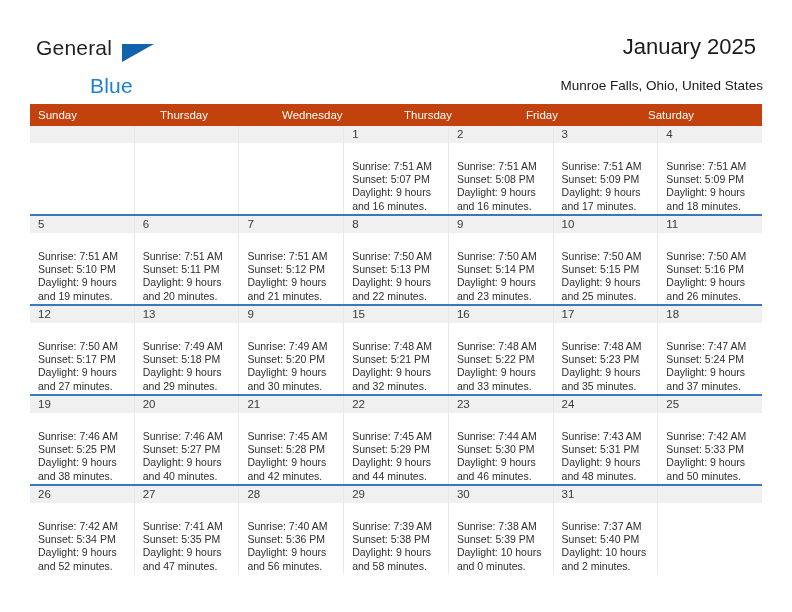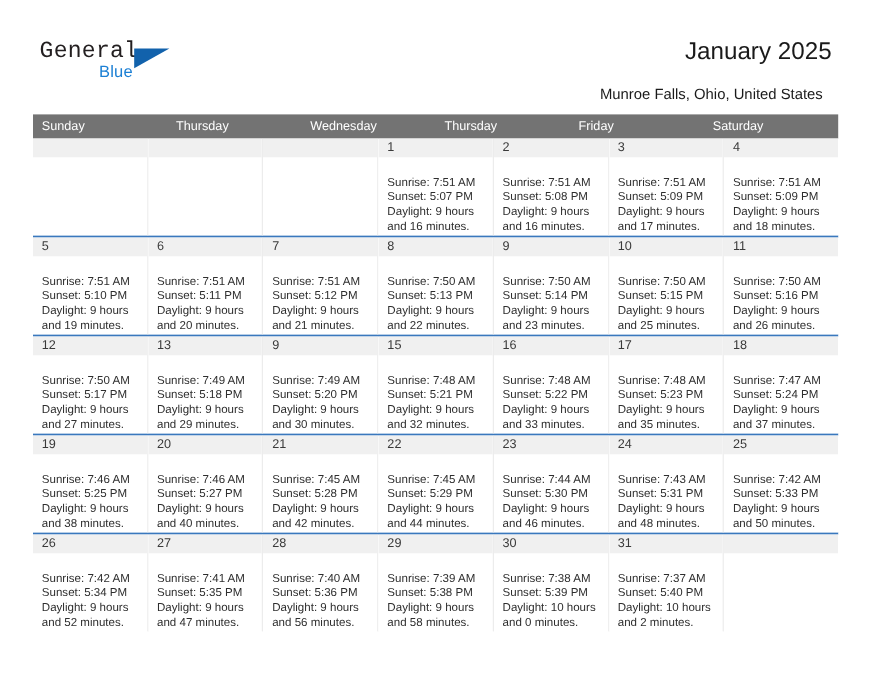--- a/index.html
+++ b/index.html
@@ -36,27 +36,27 @@
     width: 130px;
     height: 46px;
   }
   .logo-general {
     position: absolute;
     left: 0;
     top: 0;
     font-size: 21px;
     letter-spacing: 0.2px;
     color: #231f20;
-    font-family: Liberation Mono, monospace;
+    font-family: Liberation Sans, sans-serif;
   }
   .logo-blue {
     position: absolute;
     left: 54px;
-    top: 21px;
-    font-size: 15px;
+    top: 38px;
+    font-size: 21px;
     letter-spacing: 0.2px;
     color: #1b7fd4;
     font-family: "Liberation Sans", sans-serif;
   }
   .logo-triangle {
     position: absolute;
     left: 86px;
     top: 8px;
     width: 0;
     height: 0;
@@ -68,39 +68,39 @@
     position: absolute;
     right: 36px;
     top: 34px;
     font-size: 22px;
     color: #1a1a1a;
     text-align: right;
     white-space: nowrap;
   }
   .subtitle {
     position: absolute;
-    right: 44px;
+    right: 29px;
     top: 78px;
     font-size: 13.5px;
     color: #1a1a1a;
     text-align: right;
     white-space: nowrap;
     margin-left: 35px;
   }
 
   
   .calendar {
     position: absolute;
     left: 30px;
     top: 104px;
     width: 732px;
   }
   .dow-row {
     display: flex;
-    background: #737373;
+    background: #c2410c;
     height: 22px;
   }
   .dow {
     flex: 1 1 0;
     color: #ffffff;
     font-size: 11.5px;
     line-height: 22px;
     padding-left: 8px;
     box-sizing: border-box;
     white-space: nowrap;

